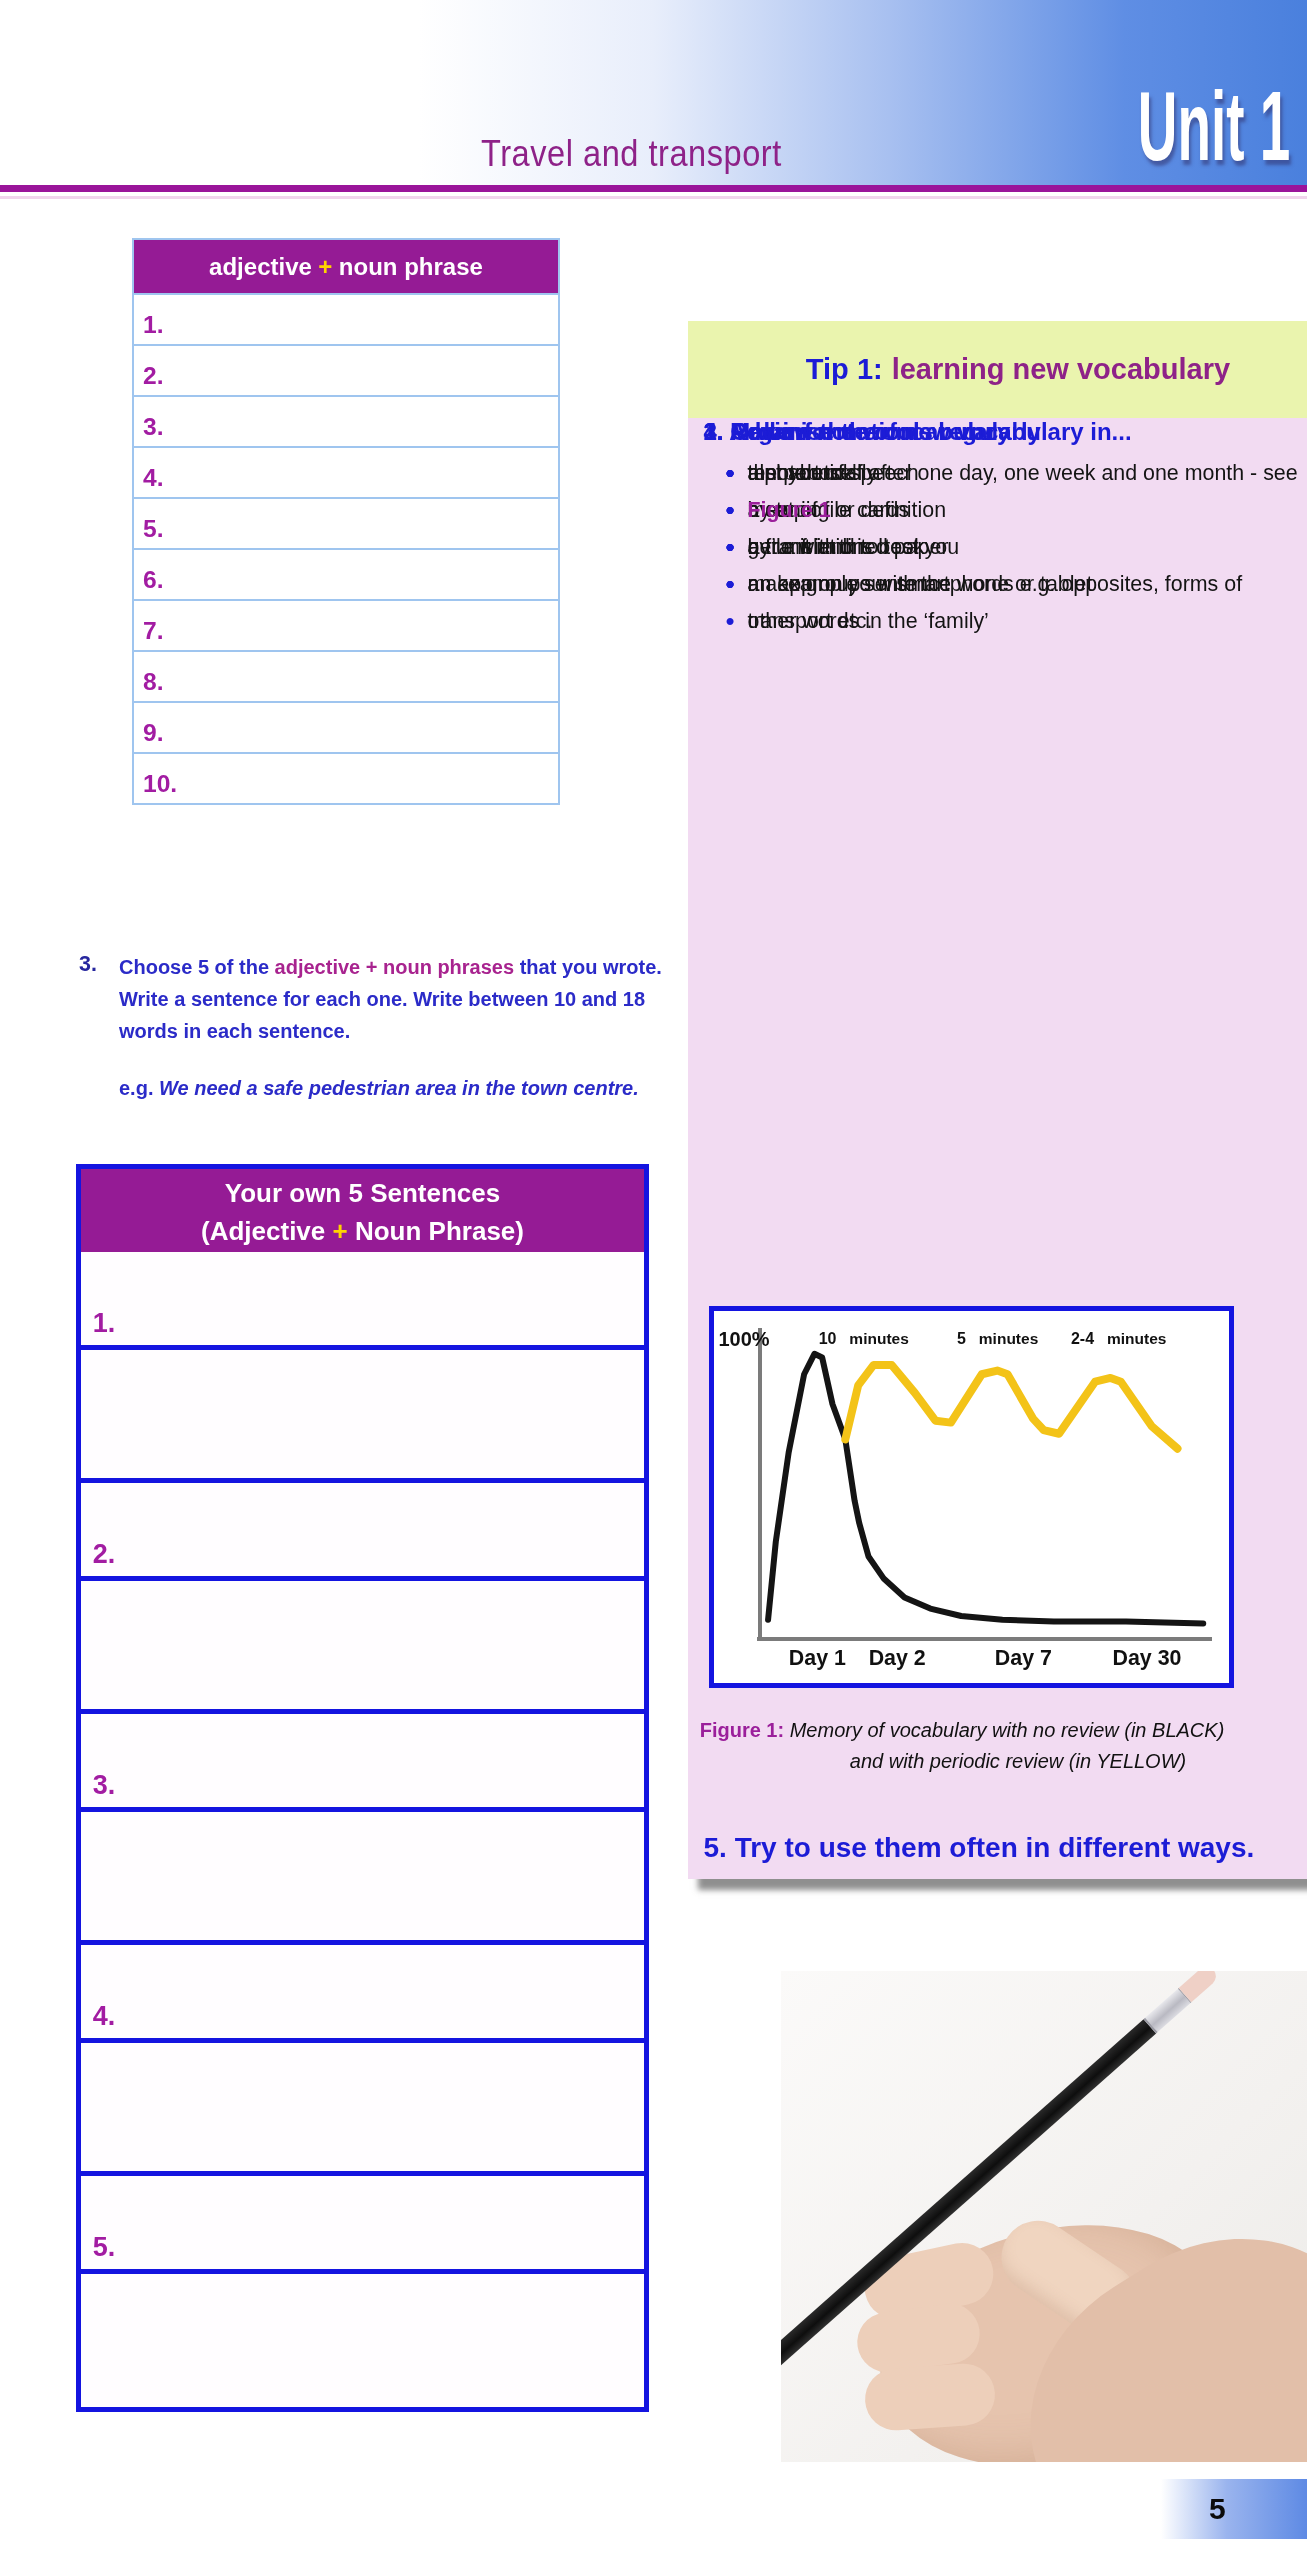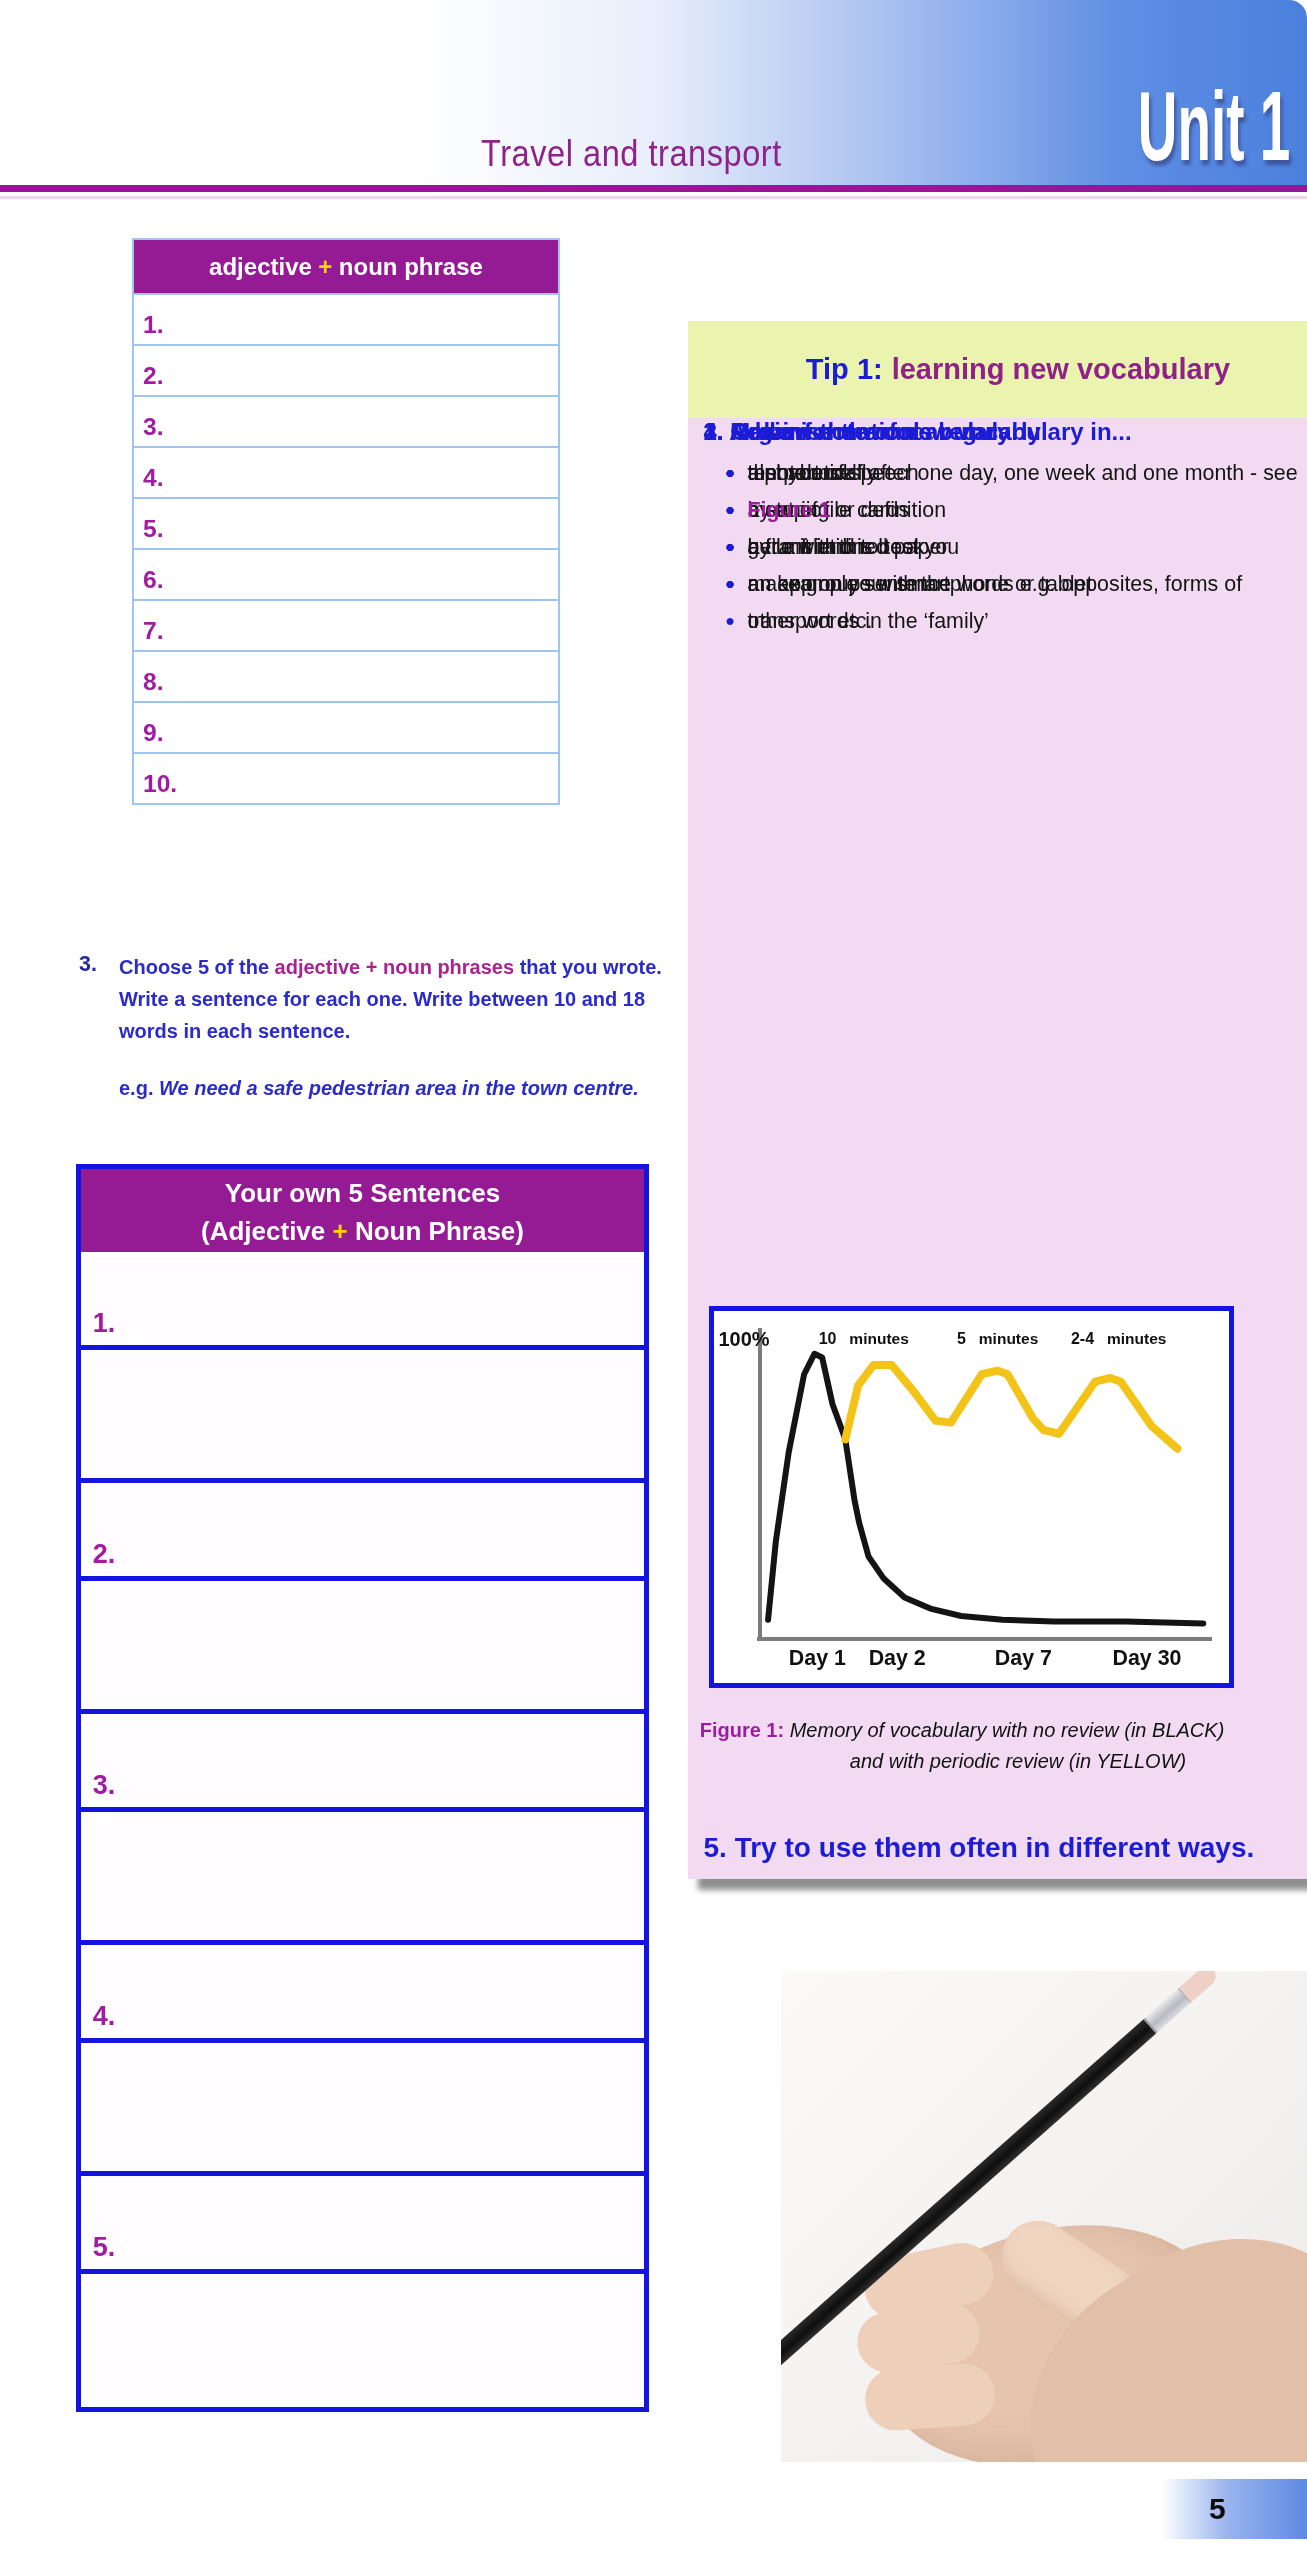--- a/index.html
+++ b/index.html
@@ -1,18 +1,18 @@
 <!DOCTYPE html>
 <html style="font-size:10.4px"><head>
 <meta charset="utf-8">
 <style>
   * { margin:0; padding:0; box-sizing:border-box; }
   html,body { background:#ffffff; }
   body { font-family:"Liberation Sans", sans-serif; }
-  .page { position:relative; width:1307px; height:2576px; background:#ffffff; overflow:hidden;border-radius:18px; }
+  .page { position:relative; width:1307px; height:2576px; background:#ffffff; overflow:hidden; }
 
   
   .header-band { position:absolute; left:0; top:0; width:1307px; height:185px;
     background:linear-gradient(90deg,#ffffff 0%,#ffffff 32%,#e8eefb 50%,#a8c0f0 68%,#5f8ee4 86%,#4a80dd 100%); }
   .page-title { position:absolute; left:481px; top:133px; font-size:37px; font-weight:500;
     color:#8E2288; letter-spacing:0.6px; transform:scaleX(.88); transform-origin:left center; white-space:nowrap; }
   .unit-badge { position:absolute; right:17px; top:70px; font-size:98px; font-weight:700;
     color:#ffffff; text-shadow:3.9px 4.5px 4.5px rgba(50,50,110,.55); transform:scaleX(.56); transform-origin:right center; white-space:nowrap; }
   .rule-main { position:absolute; left:0; top:185px; width:1307px; height:7.1px; background:#9A149A; }
   .rule-soft { position:absolute; left:0; top:196px; width:1307px; height:2.6px; background:#F0D4EC; }

